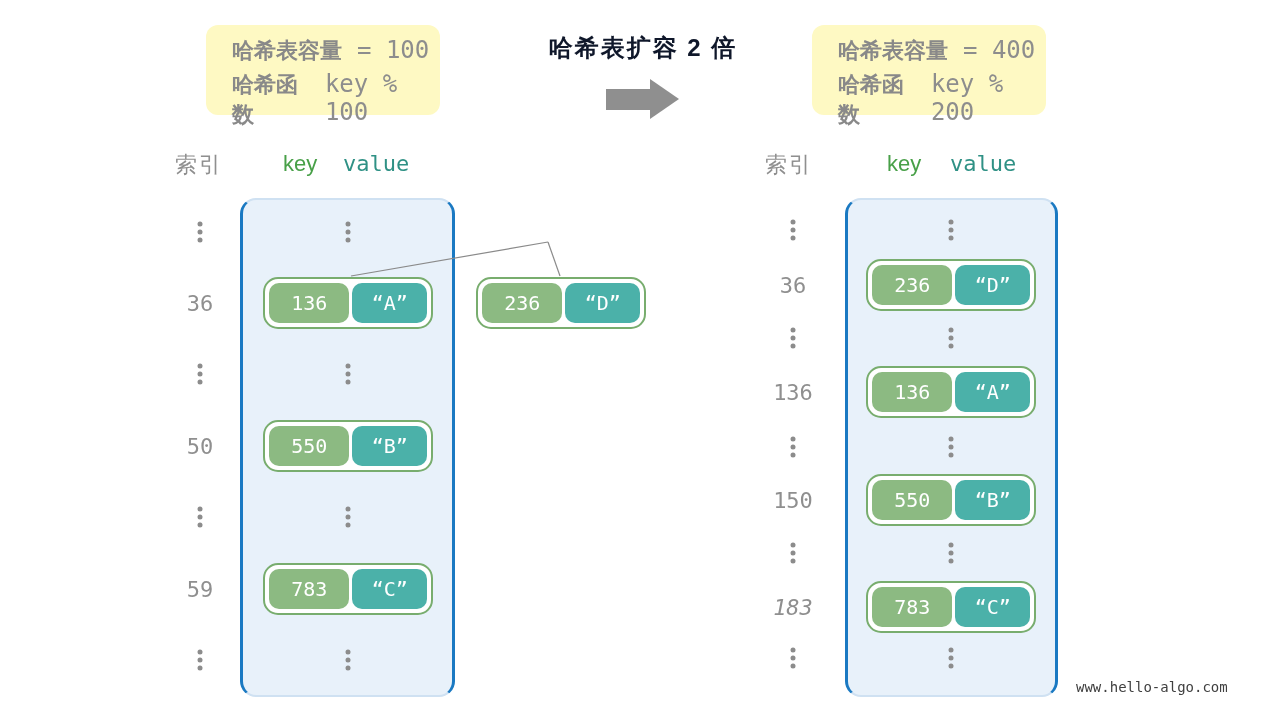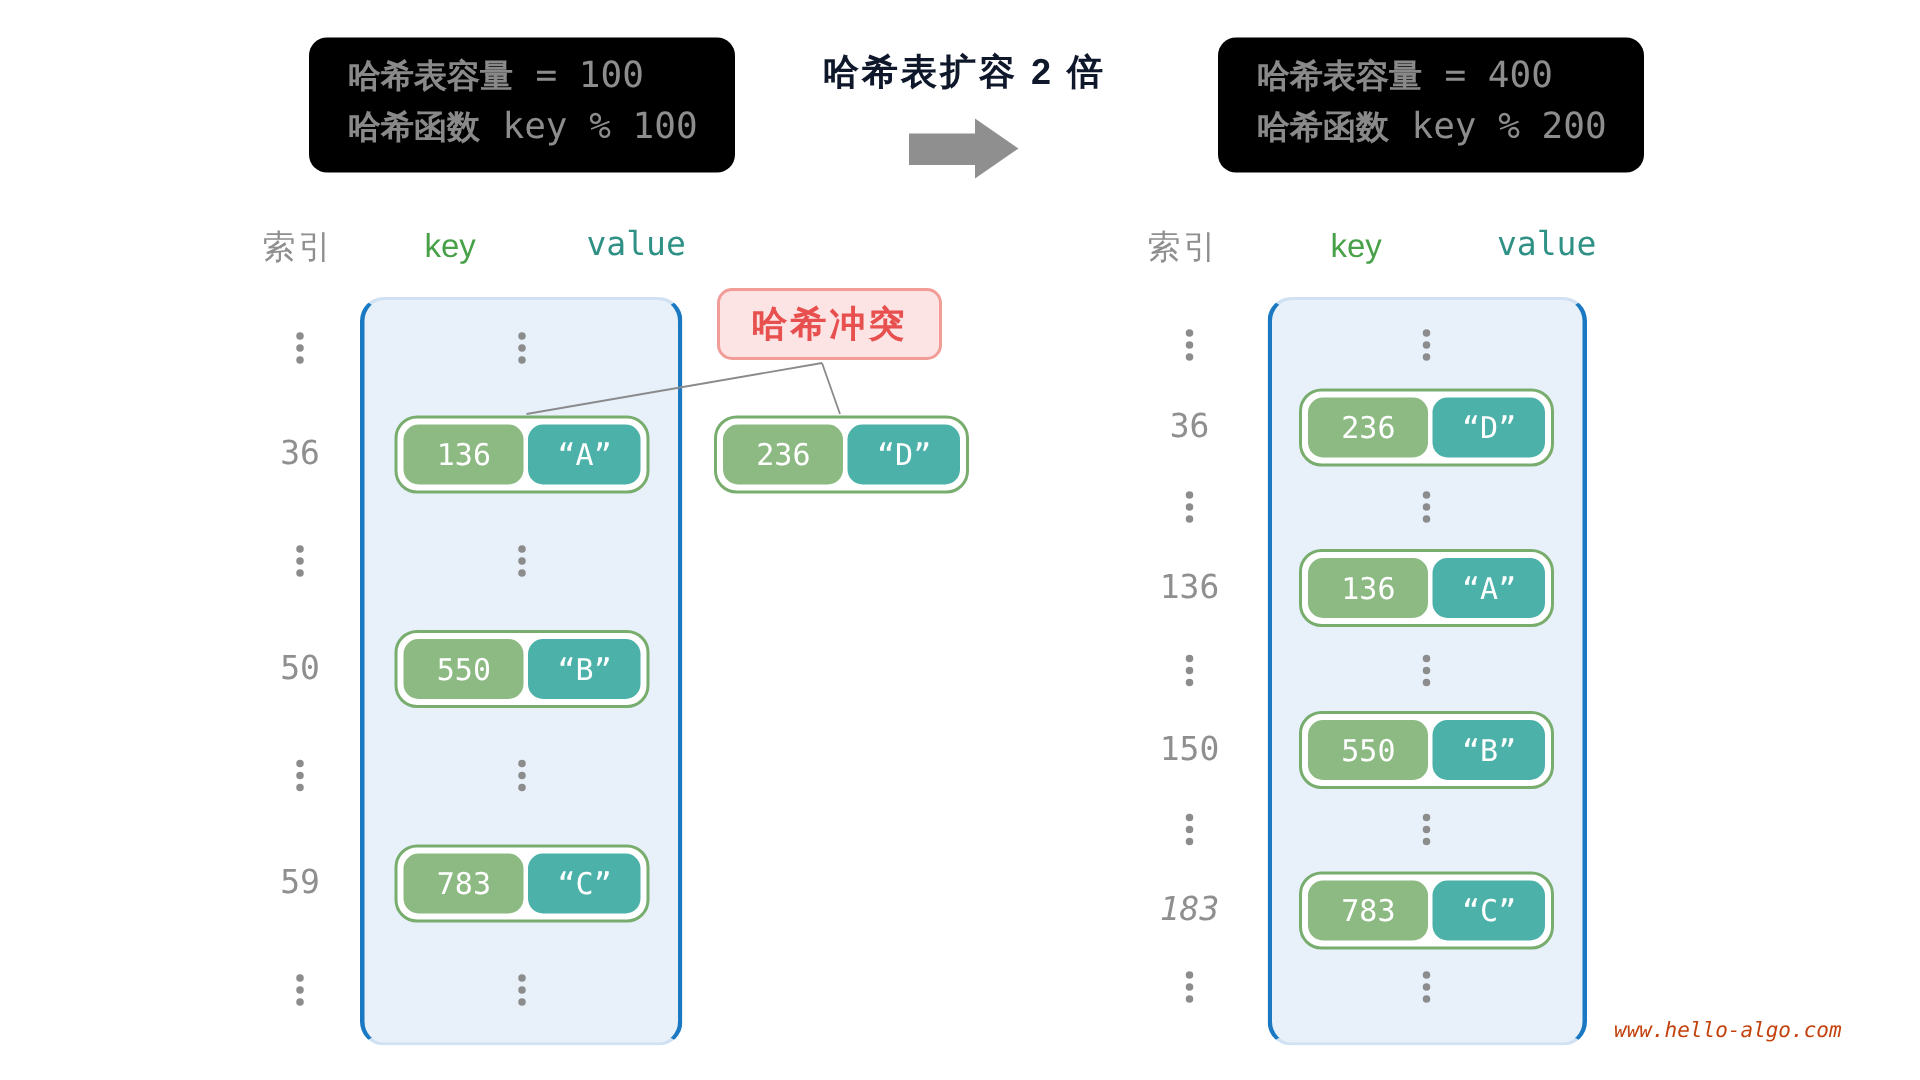--- a/index.html
+++ b/index.html
@@ -4,42 +4,42 @@
 <style>
   * { margin:0; padding:0; box-sizing:border-box; }
   html,body { background:#ffffff; }
   .stage {
     position:relative; width:1280px; height:720px; overflow:hidden;
     background:#ffffff; font-family:"Liberation Sans", sans-serif;
   }
 
   
   .info-box {
-    position:absolute; width:284px; height:90px; background:#000000;
+    position:absolute; width:234px; height:90px; background:#fef9c3;
     border-radius:12px; padding:11px 0 0 26px;
   }
   .info-line { display:flex; align-items:baseline; gap:15px; height:34px; }
   .info-label { font-weight:bold; font-size:22px; color:#898989; }
   .info-value { font-family:"DejaVu Sans Mono", monospace; font-size:24px; color:#8d8d8d; }
 
   
   .main-title {
     position:absolute; top:32px; left:643px; transform:translateX(-50%);
     font-size:24px; font-weight:bold; color:#0f172a; letter-spacing:2px; white-space:nowrap;
   }
   .arrow-body { position:absolute; left:606px; top:89px; width:44px; height:21px; background:#8f8f8f; }
   .arrow-head {
     position:absolute; left:650px; top:79px; width:0; height:0;
     border-left:29px solid #8f8f8f; border-top:20px solid transparent; border-bottom:20px solid transparent;
   }
 
   
   .hdr-cjk { position:absolute; font-size:22px; color:#8f8f8f; letter-spacing:2px; }
   .hdr-key { position:absolute; font-family:Liberation Sans, sans-serif; font-size:22px; color:#48a048; }
-  .hdr-val { position:absolute; font-family:"DejaVu Sans Mono", monospace; font-size:22px; color:#2f9185;margin-left:48px; }
+  .hdr-val { position:absolute; font-family:"DejaVu Sans Mono", monospace; font-size:22px; color:#2f9185; }
 
   
   .bucket {
     position:absolute; width:215px; height:499px; background:#e8f1fa; border-radius:16px;
     border-left:3px solid #1a79c2; border-right:3px solid #1a79c2;
     border-top:2px solid #cfe1f2; border-bottom:2px solid #cfe1f2;
   }
 
   
   .pair {
@@ -73,21 +73,21 @@
     position:absolute; left:478px; top:192px; width:150px; height:48px;
     background:#fce4e4; border:2px solid #f29c98; border-radius:10px;
     display:flex; align-items:center; justify-content:center;
     font-size:24px; font-weight:bold; color:#e7504e; letter-spacing:2px;
   }
 
   .overlay { position:absolute; left:0; top:0; pointer-events:none; }
 
   .watermark {
     position:absolute; left:1076px; top:679px;
-    font-family:"DejaVu Sans Mono", monospace; font-size:14px; color:#c2410c;font-style:italic;
+    font-family:"DejaVu Sans Mono", monospace; font-size:14px; color:#404040;
   }
 </style>
 </head>
 <body>
 
 <div class="stage">
 
   <div class="info-box" style="left:206px; top:25px;">
     <div class="info-line">
       <span class="info-label">哈希表容量</span>
@@ -123,21 +123,20 @@
   <div class="hdr-val" style="left:950px; top:151px;">value</div>
 
   <div class="bucket" style="left:240px; top:198px; width:215px;"></div>
   <div class="bucket" style="left:845px; top:198px; width:213px;"></div>
 
   <svg class="overlay" width="1280" height="720">
     <line x1="548" y1="242" x2="351" y2="276" stroke="#8a8a8a" stroke-width="1.2"></line>
     <line x1="548" y1="242" x2="560" y2="276" stroke="#8a8a8a" stroke-width="1.2"></line>
   </svg>
 
-  <div class="collision">哈希冲突</div>
 
   <div class="pair" style="left:476px; top:277px;">
     <span class="pkey">236</span>
     <span class="pval">“D”</span>
   </div>
 
   <div class="idx" style="left:160px; top:303px;">36</div>
   <div class="idx" style="left:160px; top:446px;">50</div>
   <div class="idx" style="left:160px; top:589px;">59</div>
 

